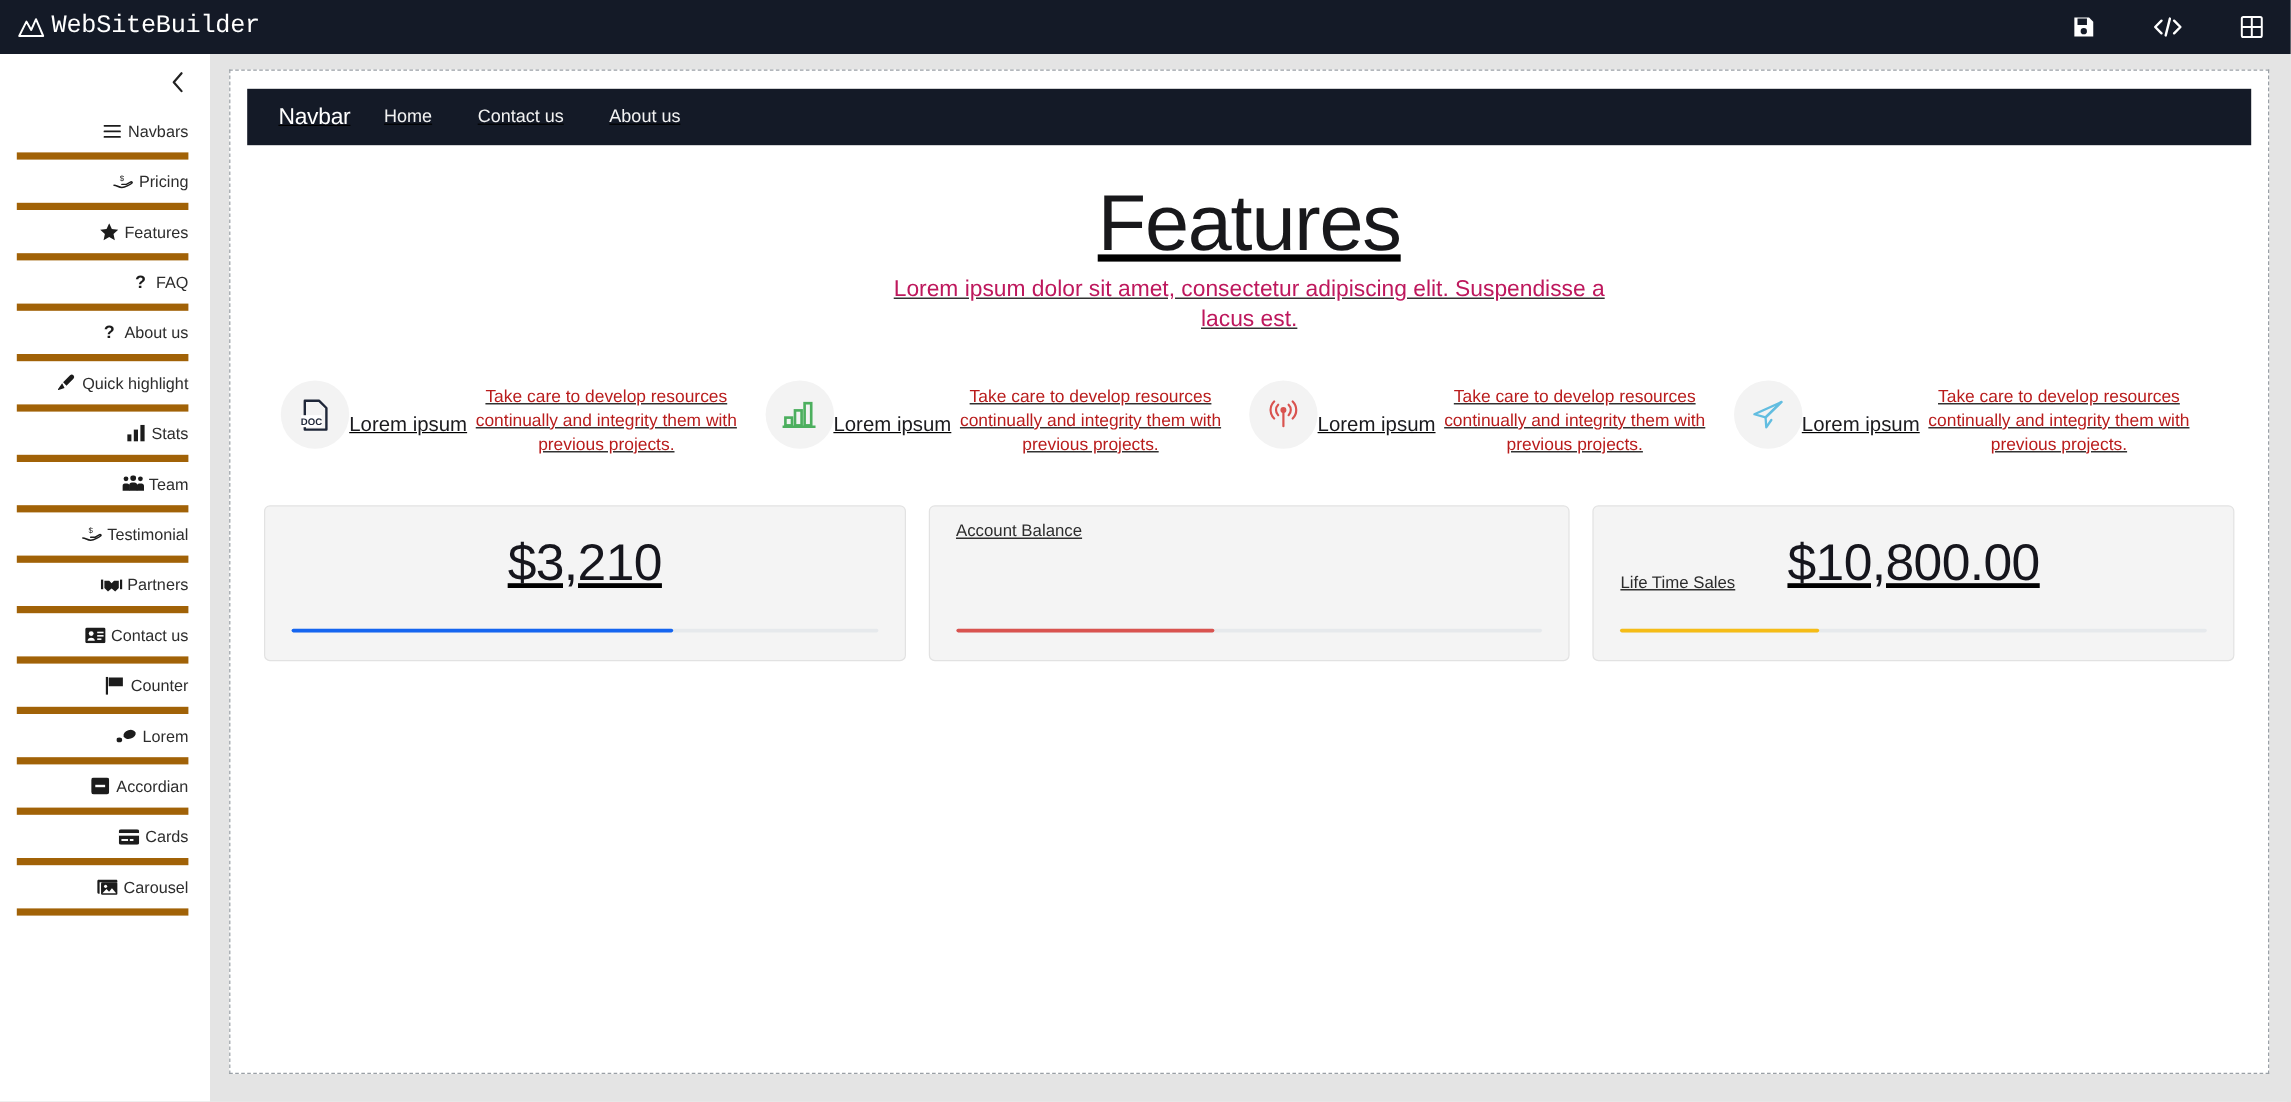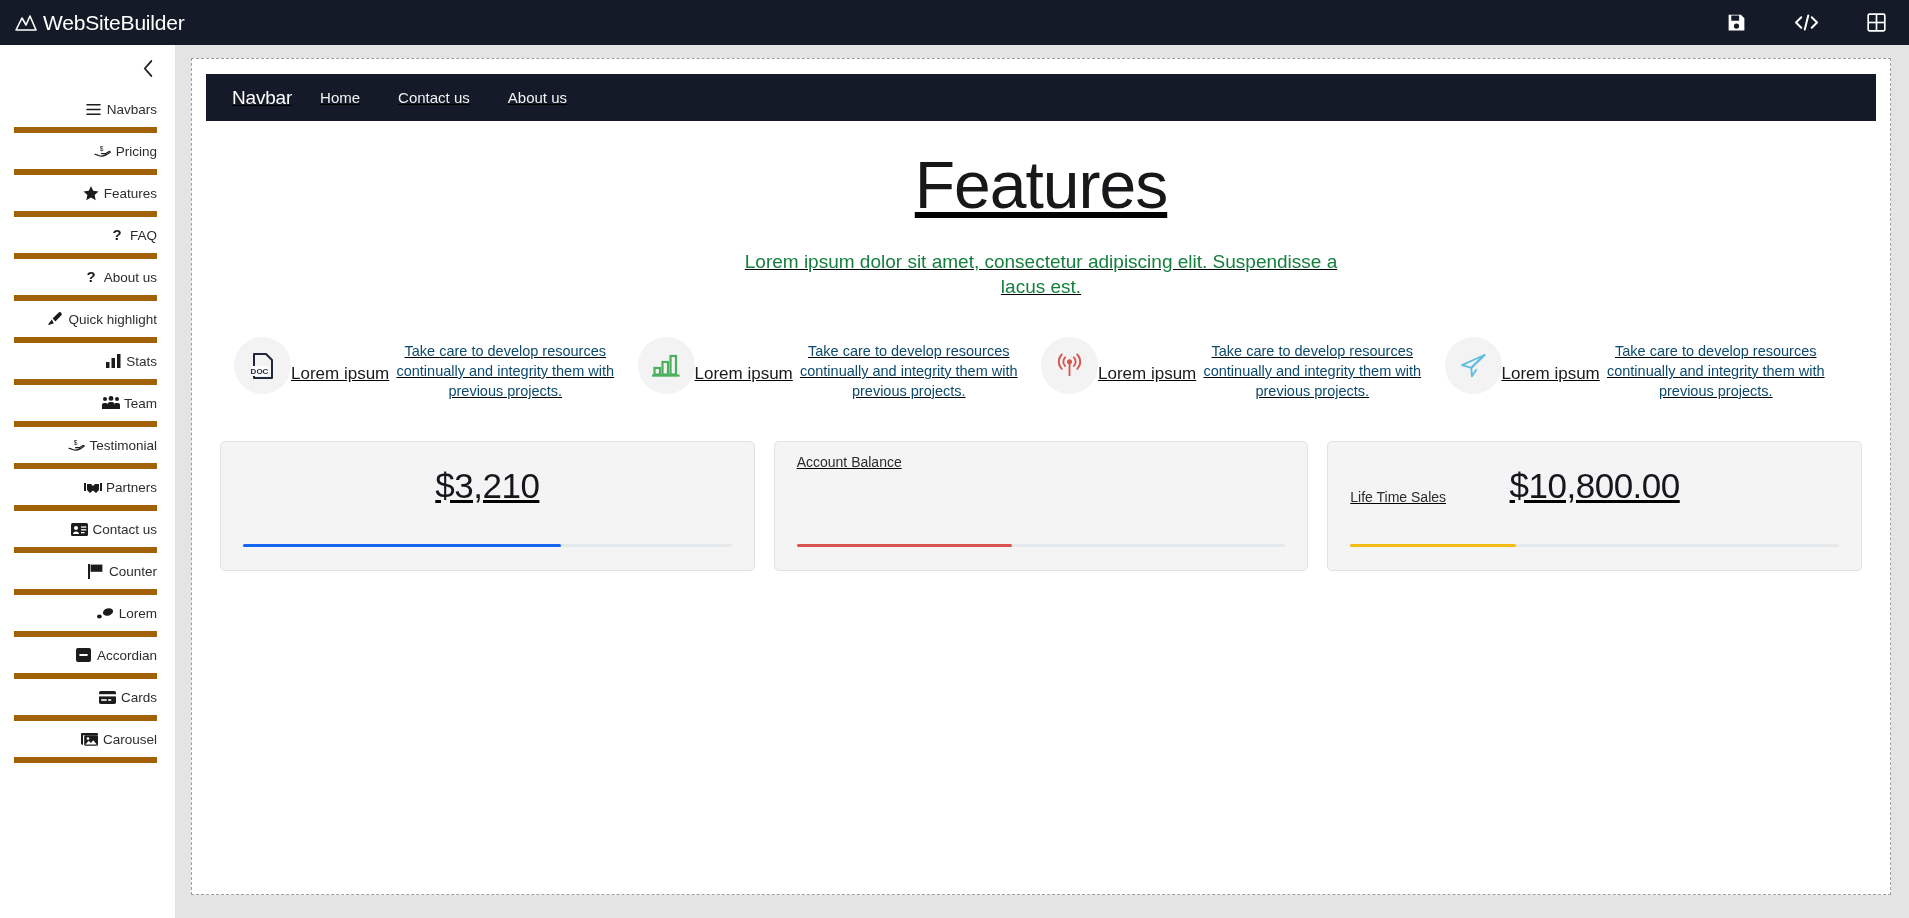--- a/index.html
+++ b/index.html
@@ -13,20 +13,21 @@
   
   .topbar {
     height: 45px;
     background: #141a27;
     display: flex;
     align-items: center;
     justify-content: space-between;
     padding: 0 22px 0 14px;
     position: relative;
     z-index: 30;
+    font-family: Liberation Mono, monospace;
   }
   .brand {
     display: flex; align-items: center; gap: 5px;
     color: #ffffff;
     font-size: 21px;
     letter-spacing: -0.2px;
   }
   .brand svg { display: block; }
   .topbar-actions { display: flex; align-items: center; gap: 47px; }
   .topbar-actions .ticon { color: #ffffff; display: flex; align-items: center; cursor: pointer; }
@@ -101,43 +102,43 @@
     text-align: center;
     font-size: 66px;
     font-weight: 400;
     color: #18181b;
     letter-spacing: -1px;
     line-height: 1.05;
   }
   .feat-sub {
     text-align: center;
     font-size: 19px;
-    color: #15803d;
+    color: #be185d;
     line-height: 1.28;
-    margin: 30px auto 0;
+    margin: 10px auto 0;
     max-width: 620px;
     font-weight: 300;
   }
 
   .feat-grid {
     display: grid;
     grid-template-columns: repeat(4, 1fr);
     margin-top: 32px;
     padding: 0 28px;
   }
   .feat-col { display: flex; flex-direction: row; align-items: center; }
   .feat-circle {
     width: 57px; height: 57px; border-radius: 50%;
     background: #f3f3f3;
     display: flex; align-items: center; justify-content: center;
   }
   .feat-circle svg { display: block; }
   .feat-h { font-size: 17px; color: #1b1b1f; margin-top: 17px; font-weight: 400; }
   .feat-p {
-    font-size: 14.5px; color: #0c4a6e; text-align: center;
+    font-size: 14.5px; color: #b91c1c; text-align: center;
     line-height: 1.38; margin-top: 10px; max-width: 232px; font-weight: 300;
   }
 
   
   .stats-row {
     display: grid;
     grid-template-columns: repeat(3, 1fr);
     gap: 19px;
     margin-top: 40px;
     padding: 0 14px;
@@ -145,21 +146,21 @@
   .stat-card {
     background: #f4f4f4;
     border: 1px solid #e2e2e2;
     border-radius: 5px;
     padding: 26px 22px 22px;
     position: relative;
     height: 130px;
   }
   .stat-value {
     text-align: center;
-    font-size: 35px;
+    font-size: 43px;
     color: #16161d;
     letter-spacing: -0.5px;
     line-height: 1;
   }
   .stat-label { font-size: 14px; color: #2c2c2c; margin-top: -14px; }
   .stat-track {
     position: absolute;
     left: 22px; right: 22px; bottom: 23px;
     height: 3px; background: #e6e9ec; border-radius: 2px;
   }

